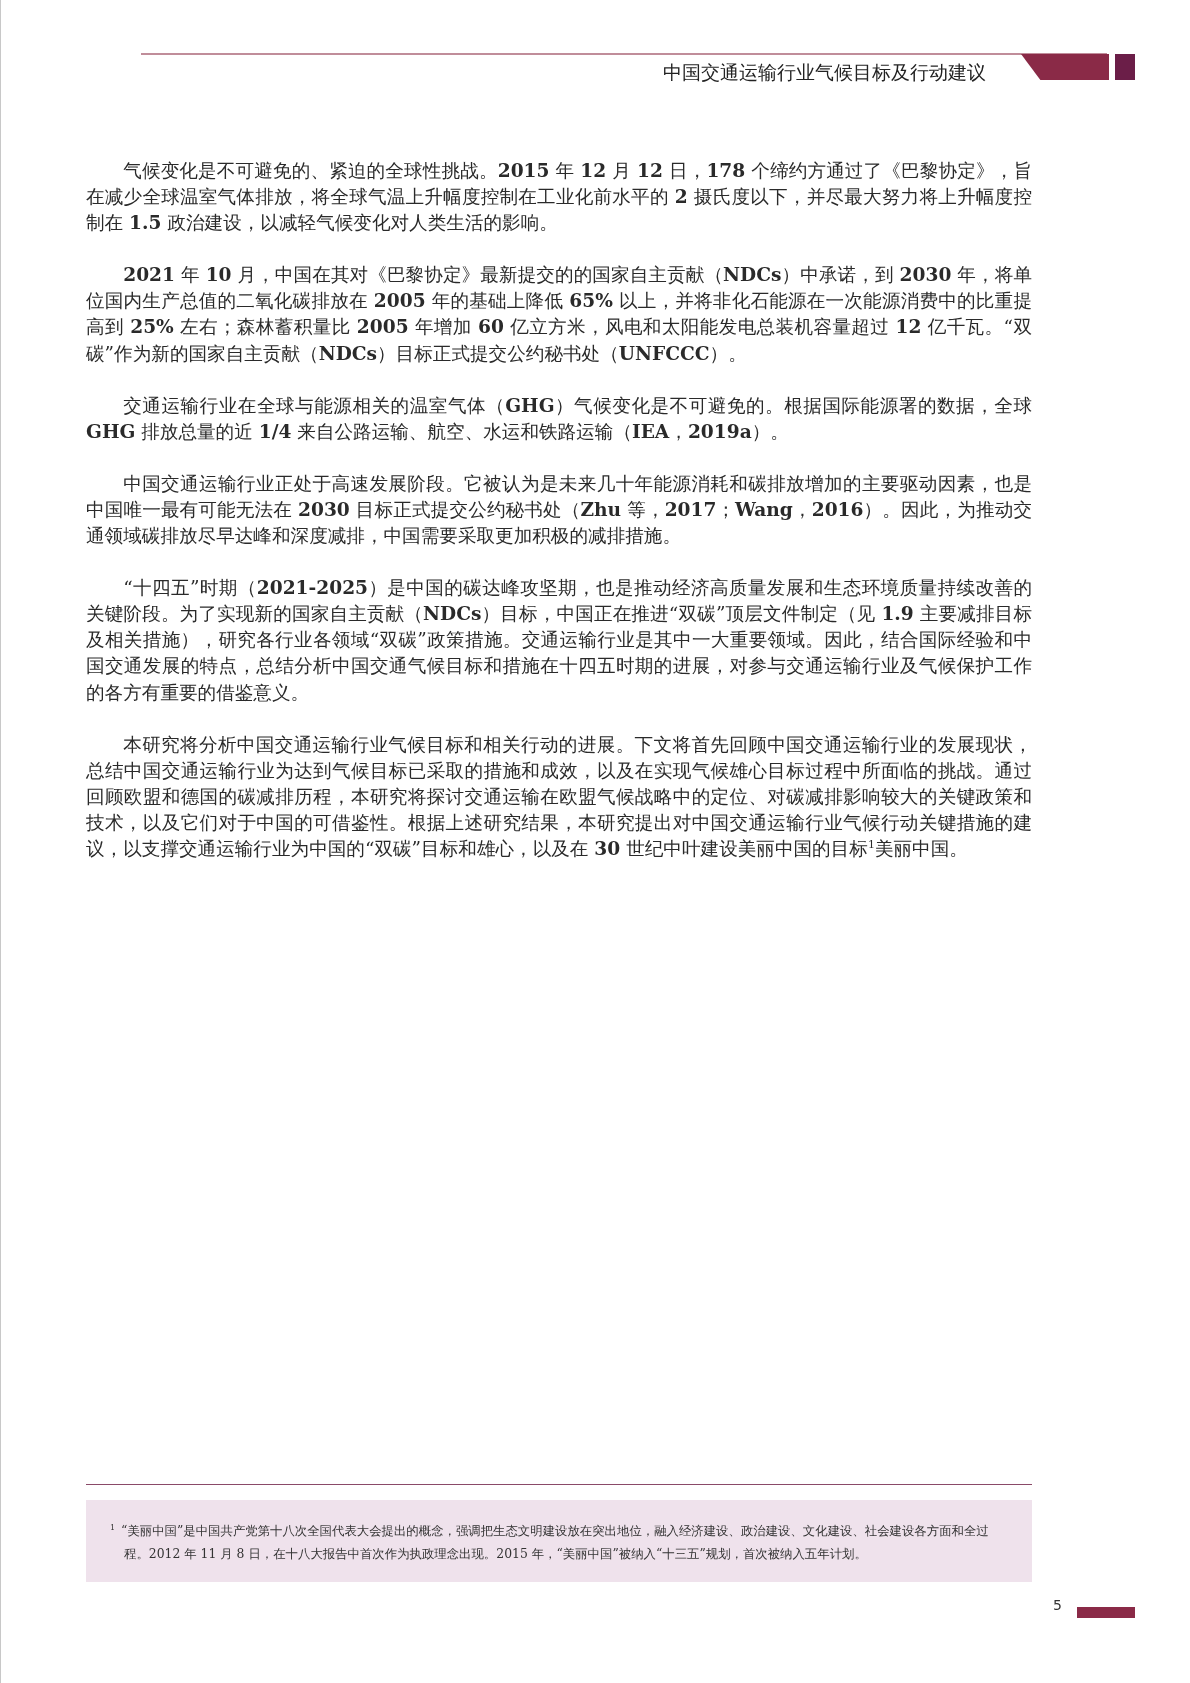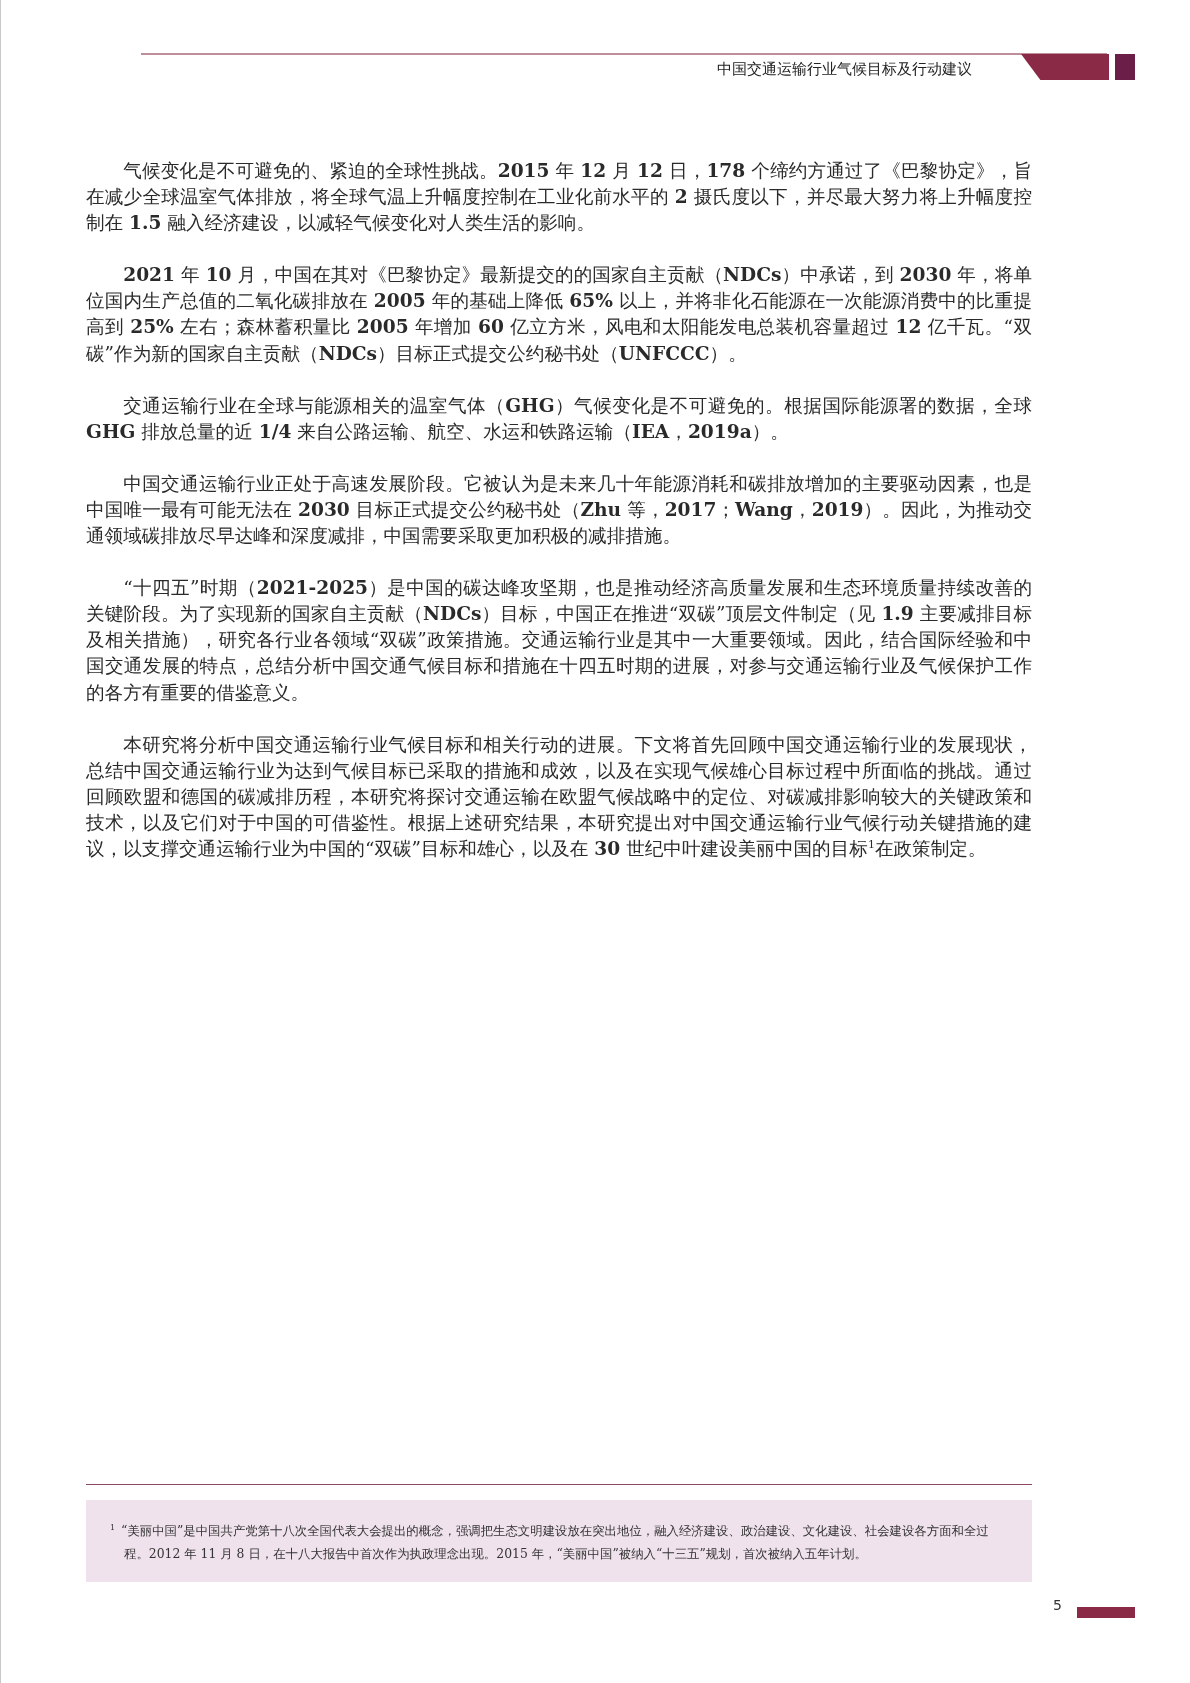--- a/index.html
+++ b/index.html
@@ -1,21 +1,21 @@
 <!DOCTYPE html>
 <html><head>
 <meta charset="utf-8">
 <style>
   html, body { margin: 0; padding: 0; background: #ffffff; }
   body { width: 1190px; height: 1683px; position: relative; overflow: hidden;
          font-family: "DejaVu Serif", "Liberation Serif", serif; color: #2a2a2a; }
   .left-edge { position: absolute; left: 0; top: 0; width: 1px; height: 1683px; background: #c8c8c8; }
   .header-line { position: absolute; left: 141px; top: 53px; width: 966px; height: 2px; background: #c08d9a; }
-  .header-title { position: absolute; right: 218px; top: 60px; font-family: "DejaVu Sans", "Liberation Sans", sans-serif;
-                  font-size: 15px; color: #222; letter-spacing: 0px; }
+  .header-title { position: absolute; right: 204px; top: 60px; font-family: "DejaVu Sans", "Liberation Sans", sans-serif;
+                  font-size: 19px; color: #222; letter-spacing: 0px; }
   .header-tab { position: absolute; left: 1021px; top: 54px; width: 88px; height: 26px; background: #8a2a47;
                 clip-path: polygon(0 0, 100% 0, 100% 100%, 22% 100%); }
   .header-block { position: absolute; left: 1115px; top: 54px; width: 20px; height: 26px; background: #6b1e48; }
 
   .content { position: absolute; left: 86px; top: 158px; width: 946px; }
   .para { margin: 0 0 26px 0; font-size: 18.6px; line-height: 26.1px; text-indent: 2em; text-align: justify;
           text-justify: inter-character; }
   .para b, .num { font-weight: bold; }
   .para sup { font-size: 11px; vertical-align: super; line-height: 0; }
 
@@ -34,26 +34,26 @@
 <div class="left-edge"></div>
 
 <div>
   <div class="header-line"></div>
   <div class="header-title">中国交通运输行业气候目标及行动建议</div>
   <div class="header-tab"></div>
   <div class="header-block"></div>
 </div>
 
 <div class="content" id="content">
-  <p class="para"><span>气候变化是不可避免的、紧迫的全球性挑战。</span><b>2015</b><span> 年 </span><b>12</b><span> 月 </span><b>12</b><span> 日，</span><b>178</b><span> 个缔约方通过了《巴黎协定》，旨在减少全球温室气体排放，将全球气温上升幅度控制在工业化前水平的 </span><b>2</b><span> 摄氏度以下，并尽最大努力将上升幅度控制在 </span><b>1.5</b><span> 融入经济建设，以减轻气候变化对人类生活的影响。</span></p>
+  <p class="para"><span>气候变化是不可避免的、紧迫的全球性挑战。</span><b>2015</b><span> 年 </span><b>12</b><span> 月 </span><b>12</b><span> 日，</span><b>178</b><span> 个缔约方通过了《巴黎协定》，旨在减少全球温室气体排放，将全球气温上升幅度控制在工业化前水平的 </span><b>2</b><span> 摄氏度以下，并尽最大努力将上升幅度控制在 </span><b>1.5</b><span> 政治建设，以减轻气候变化对人类生活的影响。</span></p>
   <p class="para"><b>2021</b><span> 年 </span><b>10</b><span> 月，中国在其对《巴黎协定》最新提交的的国家自主贡献（</span><b>NDCs</b><span>）中承诺，到 </span><b>2030</b><span> 年，将单位国内生产总值的二氧化碳排放在 </span><b>2005</b><span> 年的基础上降低 </span><b>65%</b><span> 以上，并将非化石能源在一次能源消费中的比重提高到 </span><b>25%</b><span> 左右；森林蓄积量比 </span><b>2005</b><span> 年增加 </span><b>60</b><span> 亿立方米，风电和太阳能发电总装机容量超过 </span><b>12</b><span> 亿千瓦。“双碳”作为新的国家自主贡献（</span><b>NDCs</b><span>）目标正式提交公约秘书处（</span><b>UNFCCC</b><span>）。</span></p>
   <p class="para"><span>交通运输行业在全球与能源相关的温室气体（</span><b>GHG</b><span>）气候变化是不可避免的。根据国际能源署的数据，全球 </span><b>GHG</b><span> 排放总量的近 </span><b>1/4</b><span> 来自公路运输、航空、水运和铁路运输（</span><b>IEA</b><span>，</span><b>2019a</b><span>）。</span></p>
-  <p class="para"><span>中国交通运输行业正处于高速发展阶段。它被认为是未来几十年能源消耗和碳排放增加的主要驱动因素，也是中国唯一最有可能无法在 </span><b>2030</b><span> 目标正式提交公约秘书处（</span><b>Zhu</b><span> 等，</span><b>2017</b><span>；</span><b>Wang</b><span>，</span><b>2019</b><span>）。因此，为推动交通领域碳排放尽早达峰和深度减排，中国需要采取更加积极的减排措施。</span></p>
+  <p class="para"><span>中国交通运输行业正处于高速发展阶段。它被认为是未来几十年能源消耗和碳排放增加的主要驱动因素，也是中国唯一最有可能无法在 </span><b>2030</b><span> 目标正式提交公约秘书处（</span><b>Zhu</b><span> 等，</span><b>2017</b><span>；</span><b>Wang</b><span>，</span><b>2016</b><span>）。因此，为推动交通领域碳排放尽早达峰和深度减排，中国需要采取更加积极的减排措施。</span></p>
   <p class="para"><span>“十四五”时期（</span><b>2021-2025</b><span>）是中国的碳达峰攻坚期，也是推动经济高质量发展和生态环境质量持续改善的关键阶段。为了实现新的国家自主贡献（</span><b>NDCs</b><span>）目标，中国正在推进“双碳”顶层文件制定（见 </span><b>1.9</b><span> 主要减排目标及相关措施），研究各行业各领域“双碳”政策措施。交通运输行业是其中一大重要领域。因此，结合国际经验和中国交通发展的特点，总结分析中国交通气候目标和措施在十四五时期的进展，对参与交通运输行业及气候保护工作的各方有重要的借鉴意义。</span></p>
-  <p class="para"><span>本研究将分析中国交通运输行业气候目标和相关行动的进展。下文将首先回顾中国交通运输行业的发展现状，总结中国交通运输行业为达到气候目标已采取的措施和成效，以及在实现气候雄心目标过程中所面临的挑战。通过回顾欧盟和德国的碳减排历程，本研究将探讨交通运输在欧盟气候战略中的定位、对碳减排影响较大的关键政策和技术，以及它们对于中国的可借鉴性。根据上述研究结果，本研究提出对中国交通运输行业气候行动关键措施的建议，以支撑交通运输行业为中国的“双碳”目标和雄心，以及在 </span><b>30</b><span> 世纪中叶建设美丽中国的目标</span><sup>1</sup><span>在政策制定。</span></p>
+  <p class="para"><span>本研究将分析中国交通运输行业气候目标和相关行动的进展。下文将首先回顾中国交通运输行业的发展现状，总结中国交通运输行业为达到气候目标已采取的措施和成效，以及在实现气候雄心目标过程中所面临的挑战。通过回顾欧盟和德国的碳减排历程，本研究将探讨交通运输在欧盟气候战略中的定位、对碳减排影响较大的关键政策和技术，以及它们对于中国的可借鉴性。根据上述研究结果，本研究提出对中国交通运输行业气候行动关键措施的建议，以支撑交通运输行业为中国的“双碳”目标和雄心，以及在 </span><b>30</b><span> 世纪中叶建设美丽中国的目标</span><sup>1</sup><span>美丽中国。</span></p>
 </div>
 
 <div class="fn-line"></div>
 <div class="fn-box">
   <div class="fn-text"><sup>1</sup><span>“美丽中国”是中国共产党第十八次全国代表大会提出的概念，强调把生态文明建设放在突出地位，融入经济建设、政治建设、文化建设、社会建设各方面和全过程。2012 年 11 月 8 日，在十八大报告中首次作为执政理念出现。2015 年，“美丽中国”被纳入“十三五”规划，首次被纳入五年计划。</span></div>
 </div>
 
 <div class="page-num">5</div>
 <div class="page-bar"></div>
 

